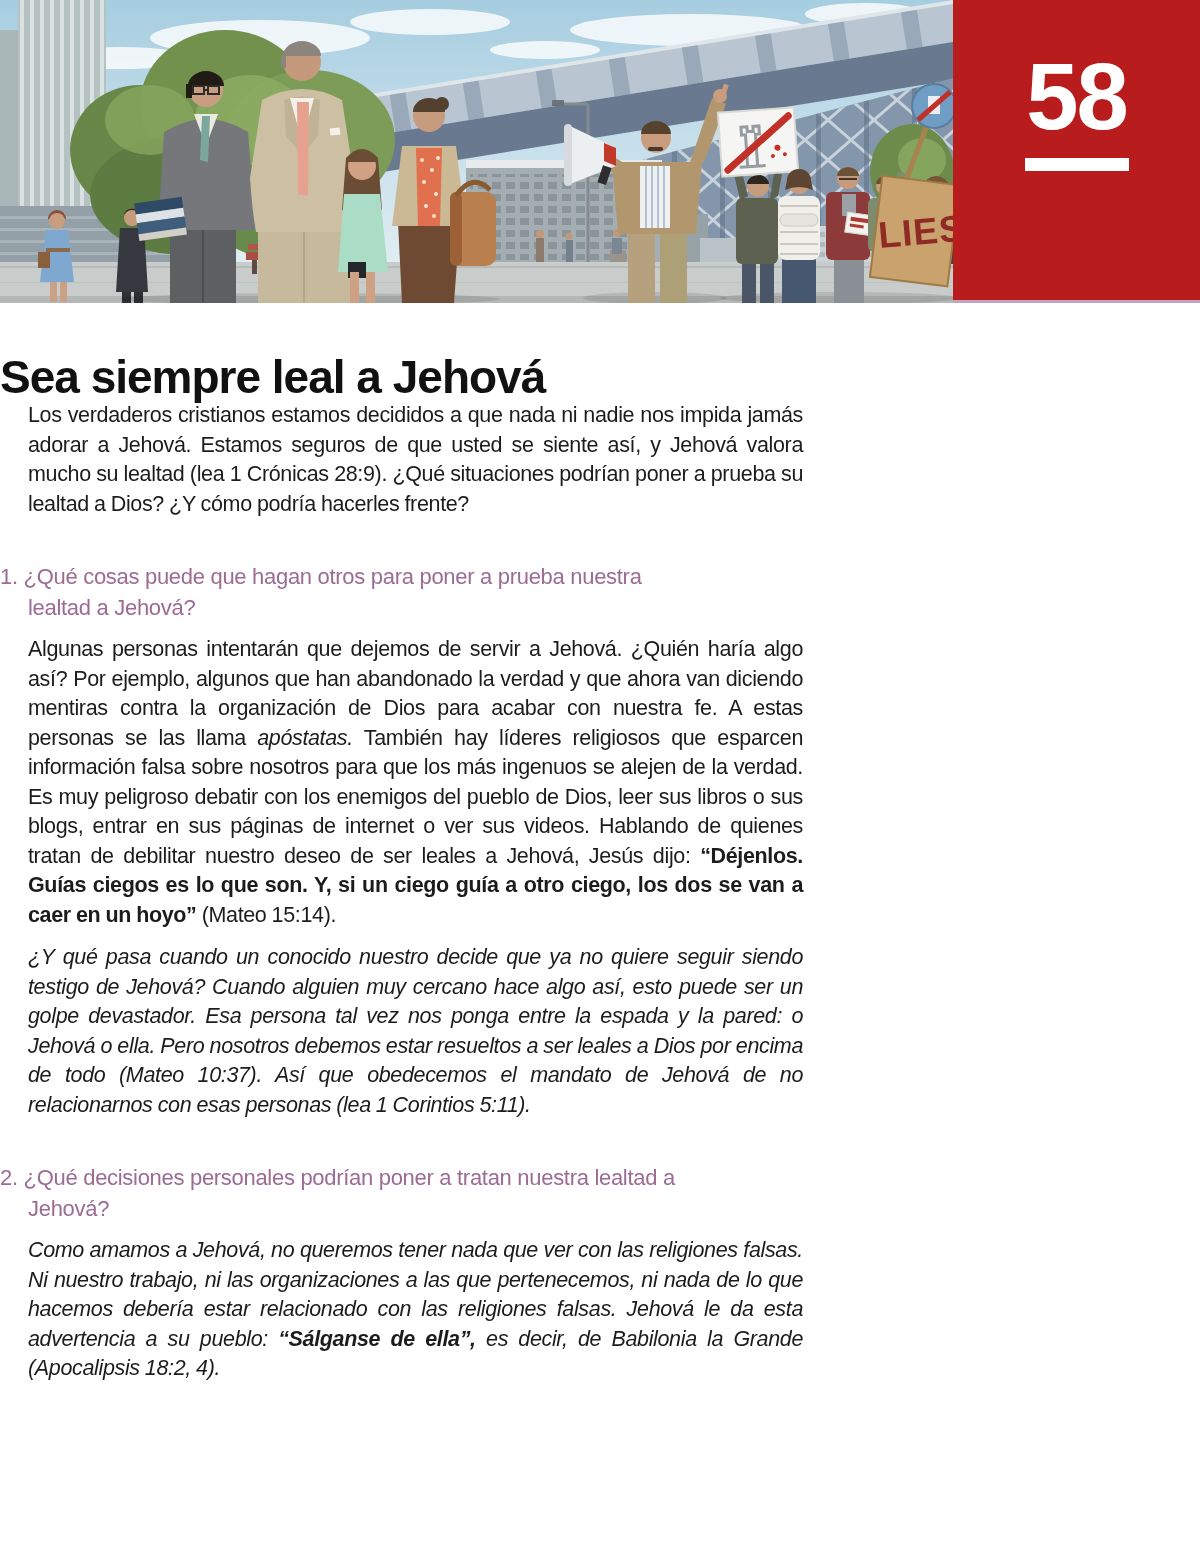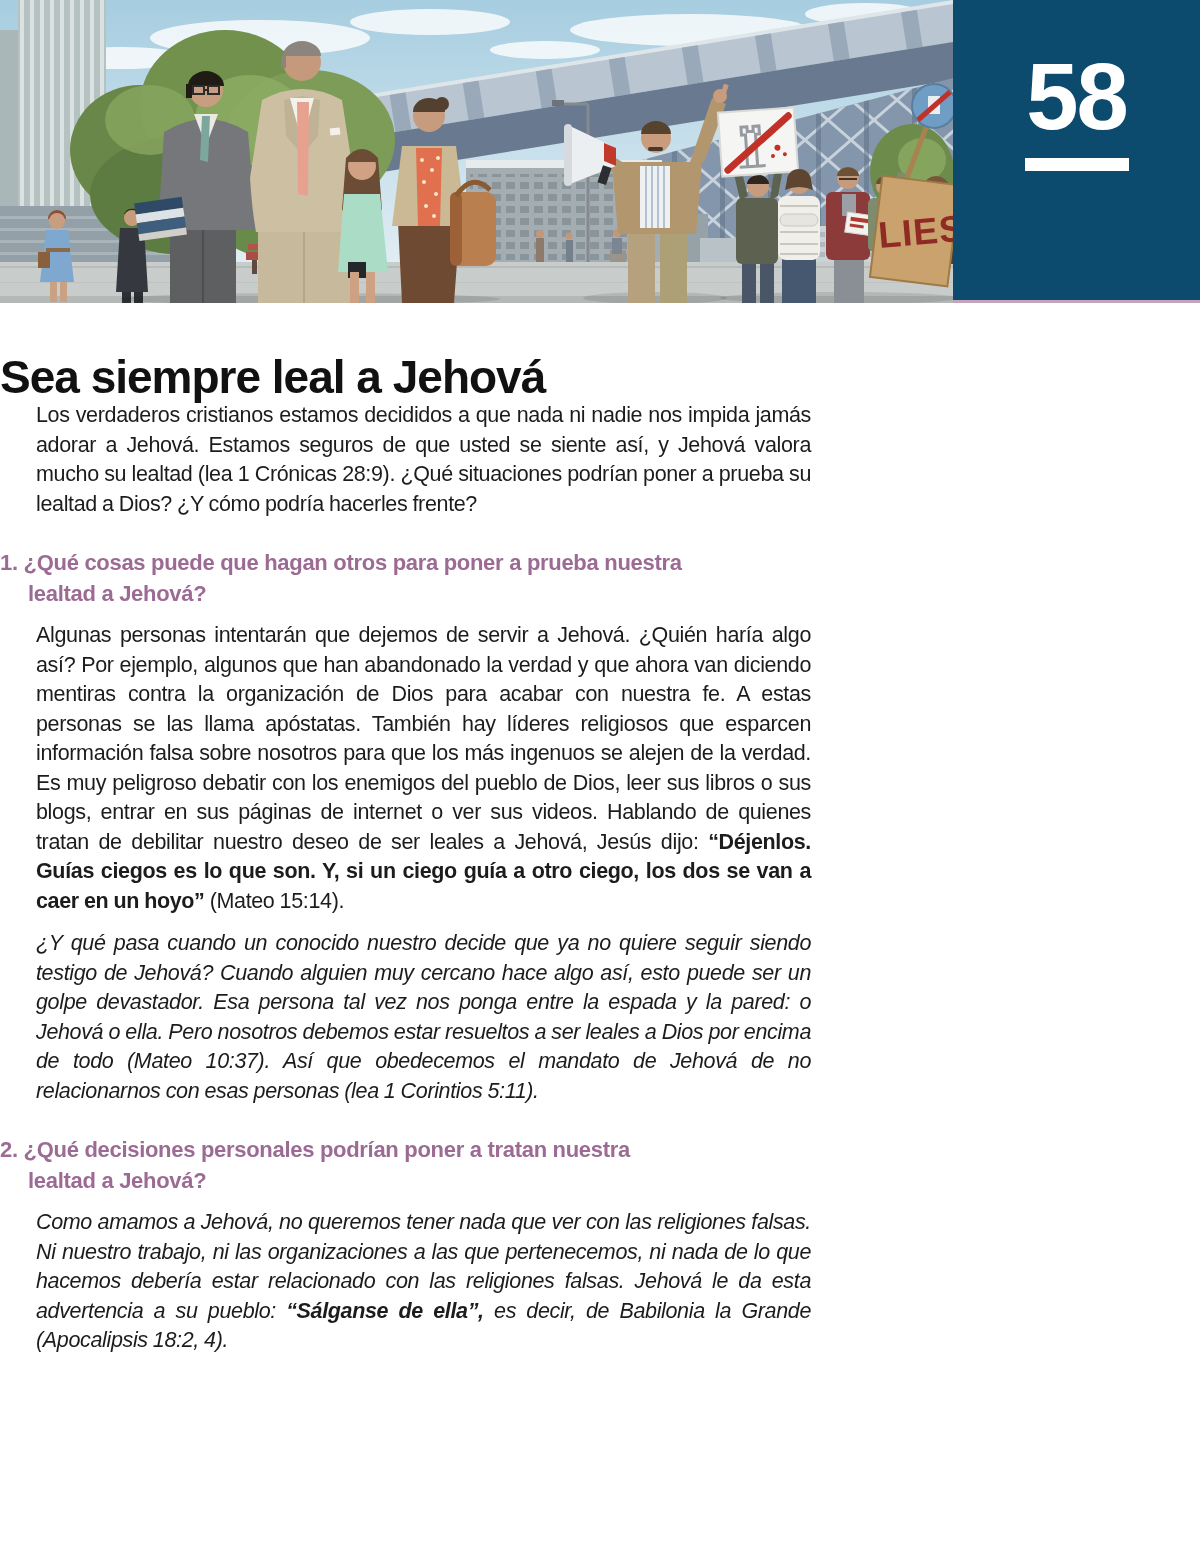--- a/index.html
+++ b/index.html
@@ -1,29 +1,29 @@
 <!DOCTYPE html>
 <html lang="es"><head>
 <meta charset="utf-8">
 <style>
   html,body{margin:0;padding:0;background:#ffffff;}
   body{width:1200px;height:1543px;font-family:"Liberation Sans",sans-serif;color:#1c1c1c;overflow:hidden;}
   .hero{display:flex;height:303px;width:1200px;}
   .hero svg{display:block;flex:0 0 953px;height:303px;}
-  .lesson-badge{flex:1;background:#0c4a6e;display:flex;flex-direction:column;align-items:center;justify-content:center;padding-bottom:78px;box-shadow:inset 0 -3px 0 #c3a4ba;}
+  .lesson-badge{flex:1;background:#b91c1c;display:flex;flex-direction:column;align-items:center;justify-content:center;padding-bottom:78px;box-shadow:inset 0 -3px 0 #c3a4ba;}
   .lesson-number{color:#fff;font-size:94px;font-weight:bold;line-height:.92;letter-spacing:-2px;}
   .lesson-underline{width:104px;height:13px;background:#fff;margin-top:17px;}
   main{}
   h1{margin:50px 0 0 0;font-size:46px;line-height:48px;font-weight:bold;color:#111;letter-spacing:-1px;}
   .intro{margin:34px 0 0 28px;}
-  p.copy{width:775px;font-size:21.5px;line-height:29.5px;letter-spacing:-.35px;word-spacing:-.5px;text-align:justify;margin:0 0 13px 36px;}
+  p.copy{width:775px;font-size:21.5px;line-height:29.5px;letter-spacing:-.35px;word-spacing:-.5px;text-align:justify;margin:0 0 13px 28px;}
   p.copy:last-child{margin-bottom:0;font-style:italic;}
-  h2.q{margin:28px 0 12px 0;width:660px;font-size:22px;line-height:31px;font-weight:bold;color:#9c6b94;letter-spacing:-.3px;padding-left:28px;text-indent:-28px;}
+  h2.q{margin:42px 0 12px 0;width:660px;font-size:22px;line-height:31px;font-weight:normal;color:#9c6b94;letter-spacing:-.3px;padding-left:28px;text-indent:-28px;}
   .b{font-weight:bold;}
-  .i{}
+  .i{font-style:italic;}
 </style>
 </head>
 <body>
 
 <header class="hero">
   <svg viewBox="0 0 953 303" width="953" height="303" aria-hidden="true">
     <defs>
       <linearGradient id="sky" x1="0" y1="0" x2="0" y2="1">
         <stop offset="0" stop-color="#a6cde0"></stop>
           <stop offset=".6" stop-color="#cfe4ee"></stop>

